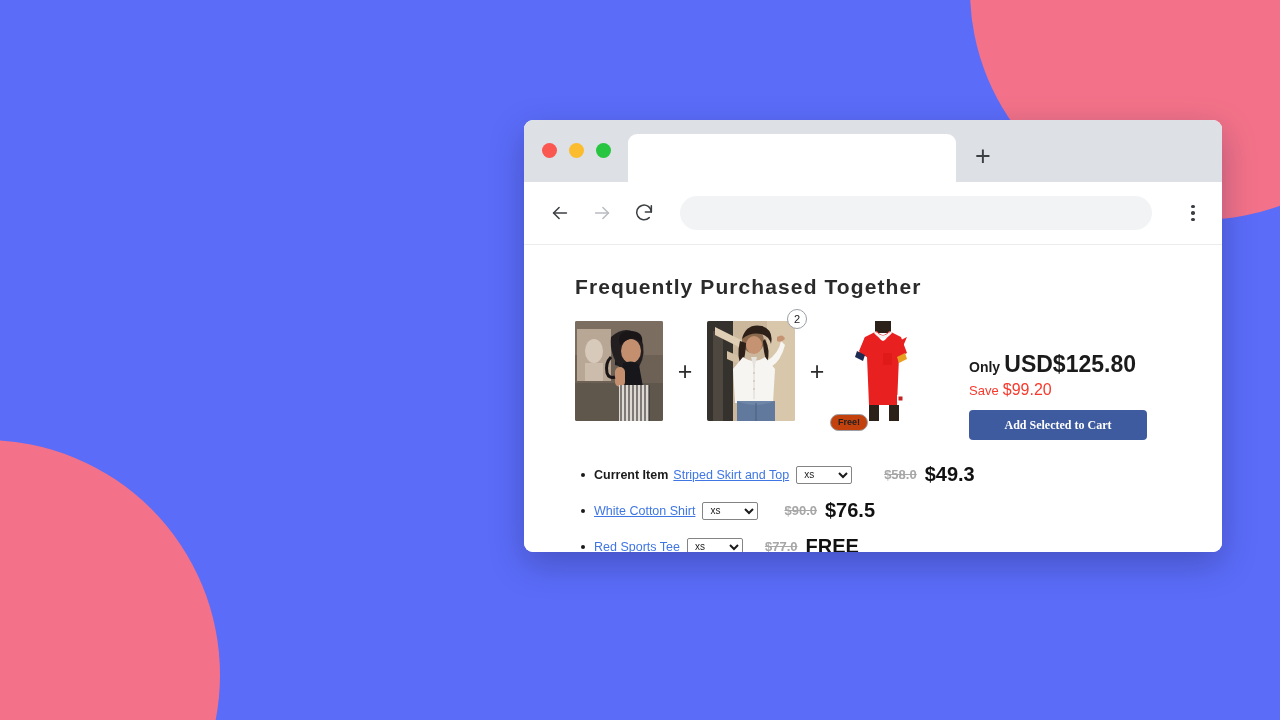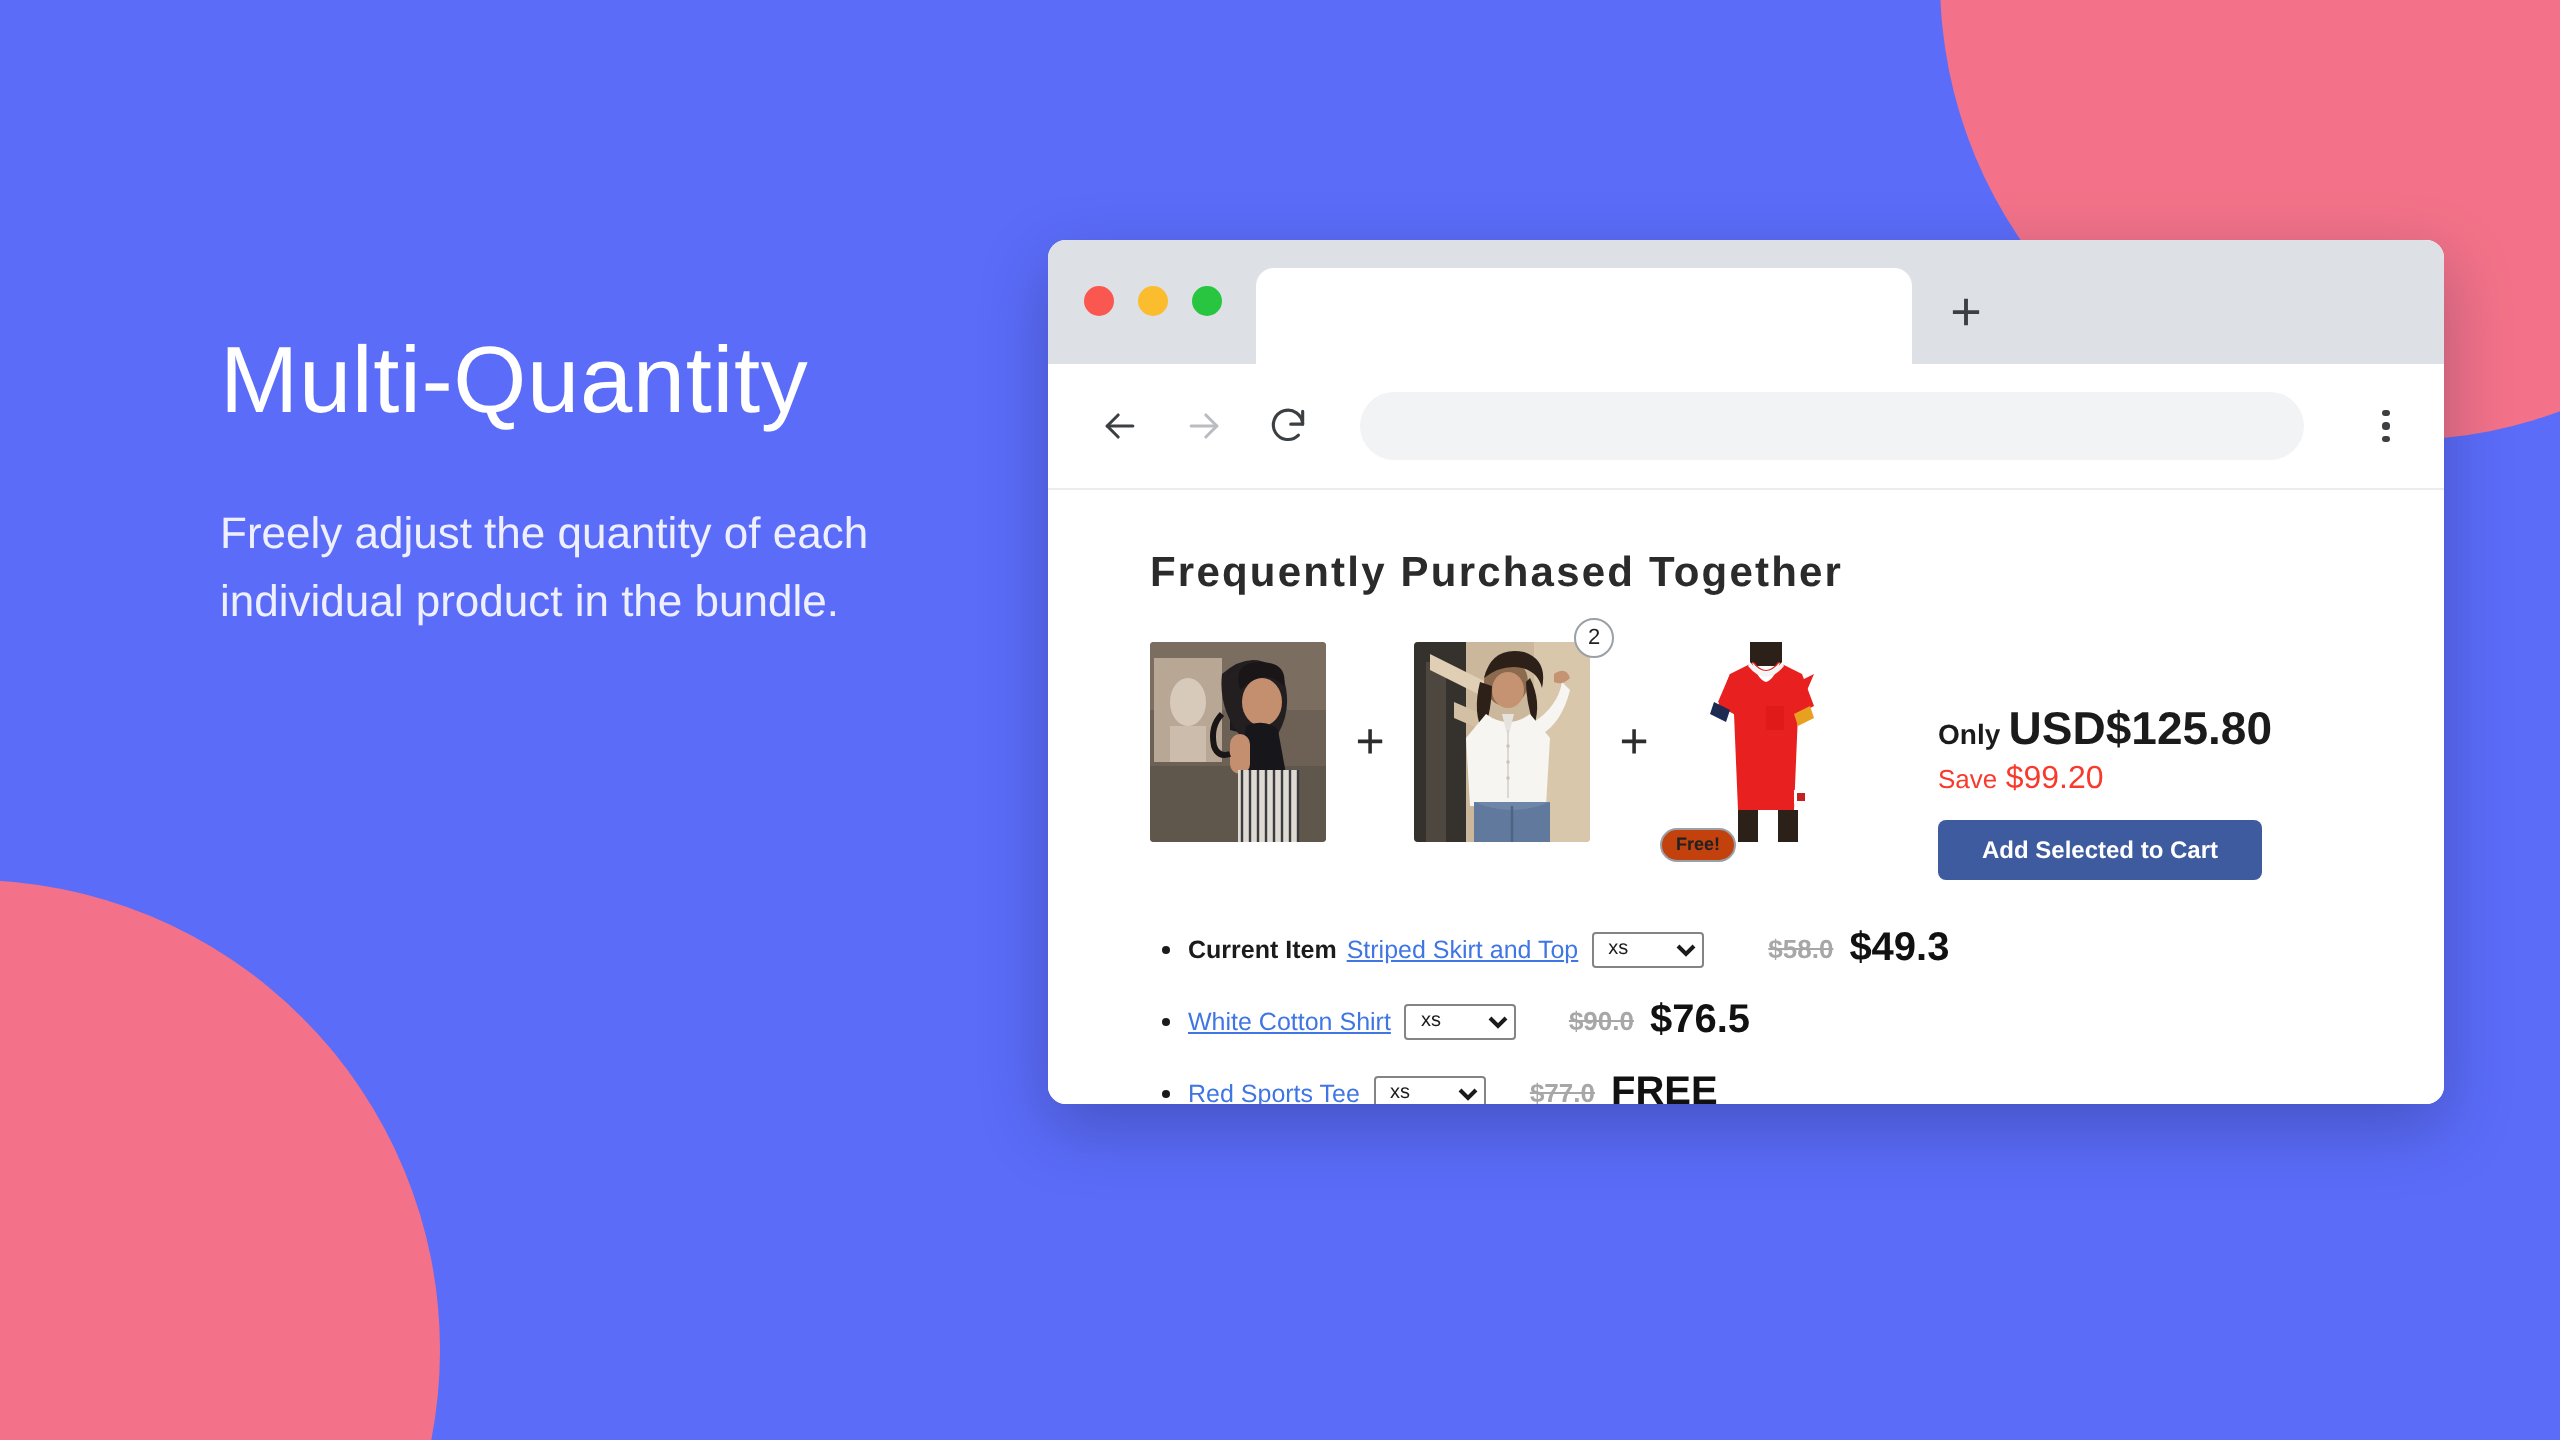--- a/index.html
+++ b/index.html
@@ -206,29 +206,29 @@
   #save-line {
     margin-top:3px;
     font-size:15px;
     color:#f8392c;
     white-space:nowrap;
   }
   #save-label { font-size:13px; }
   #save-amount { font-size:16px; }
   #add-cart {
     margin-top:11px;
-    width:162px; height:30px;
+    width:178px; height:30px;
     background:#3e5ba0;
     border:none;
     border-radius:4px;
     color:#ffffff;
     font-size:12px;
     font-weight:700;
     cursor:pointer;
-    font-family:Liberation Sans, sans-serif;
+    font-family:Liberation Serif, serif;
   }
 
   
   #prodlist {
     margin-top:23px;
     list-style:none;
     padding-left:19px;
   }
   #prodlist li {
     display:flex;
@@ -287,24 +287,20 @@
   .gap  { margin-left:8px; }
 </style>
 </head>
 <body>
 
 <div id="stage">
 
   <div class="blob" id="blob-tr"></div>
   <div class="blob" id="blob-bl"></div>
 
-  <div id="copy">
-    <div id="headline">Multi-Quantity</div>
-    <div id="subcopy">Freely adjust the quantity of each individual product in the bundle.</div>
-  </div>
 
   <div id="browser">
 
     <div id="tabstrip">
       <div id="lights">
         <span class="light" id="light-close"></span>
         <span class="light" id="light-min"></span>
         <span class="light" id="light-max"></span>
       </div>
       <div id="tab"></div>

